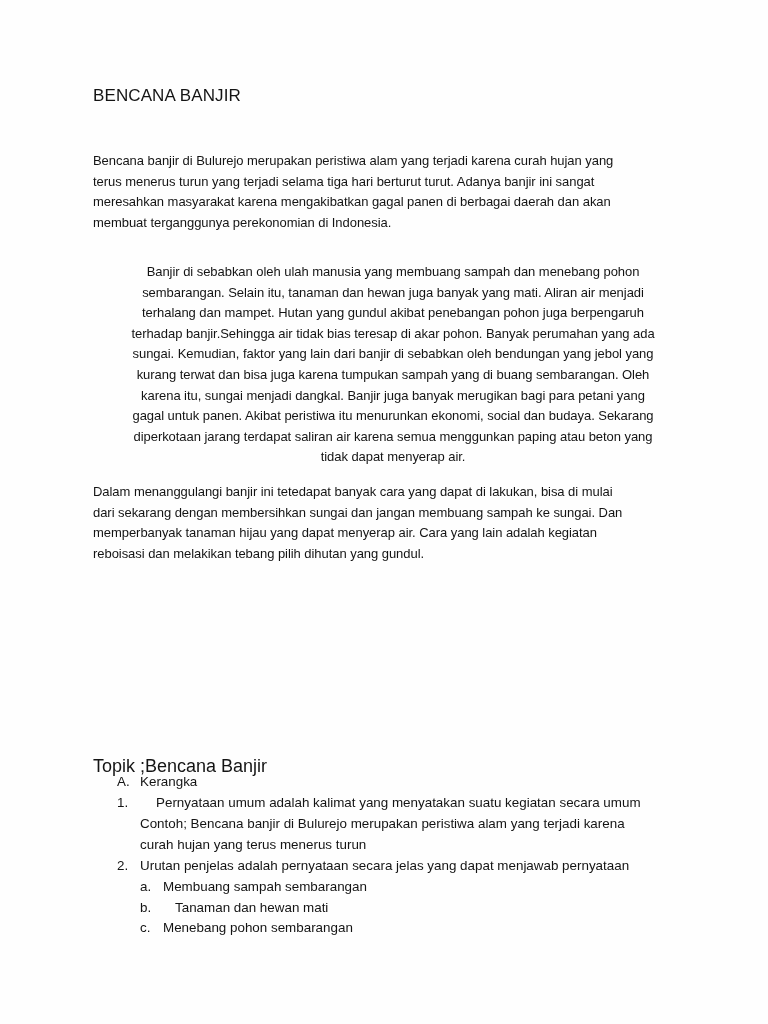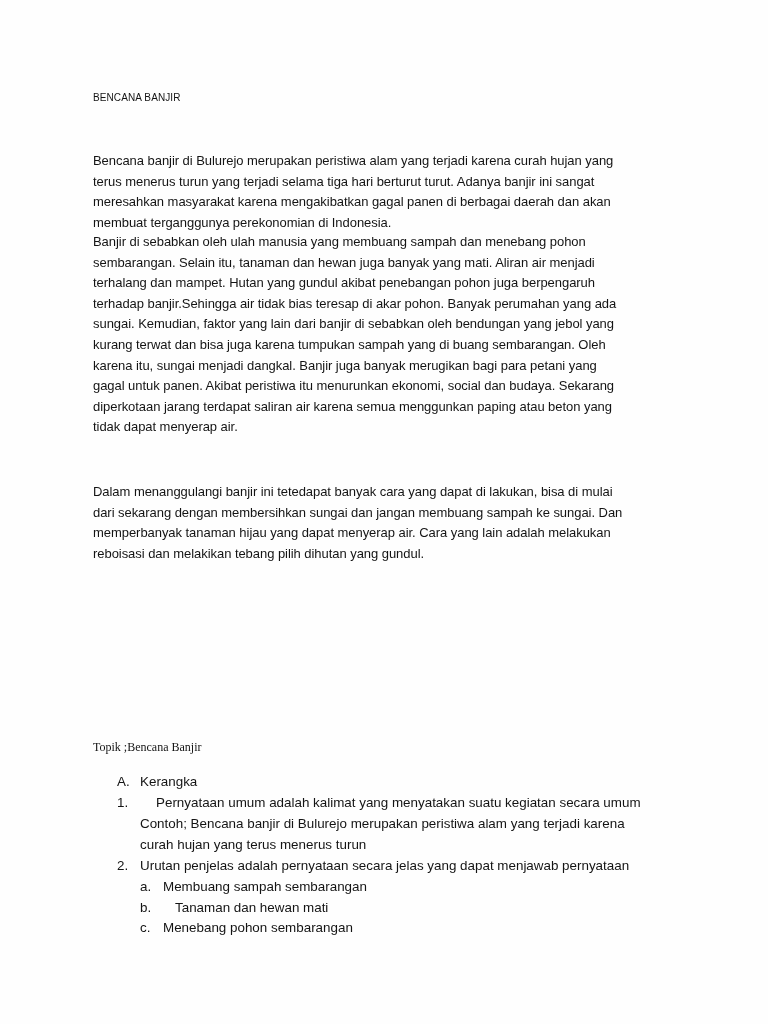--- a/index.html
+++ b/index.html
@@ -18,45 +18,44 @@
     }
     .page {
       position: absolute;
       left: 0; top: 0;
       width: 768px; height: 1024px;
       background: #fefefe;
     }
     .title {
       position: absolute;
       left: 93px;
-      top: 92px;
-      font-size: 10px;
+      top: 86px;
+      font-size: 17px;
       letter-spacing: 0.1px;
     }
     .para {
       position: absolute;
       left: 93px;
       width: 600px;
       line-height: 20.6px;
       font-size: 13px;
       letter-spacing: -0.05px;
     }
     .para .line {
       display: block;
       white-space: nowrap;
     }
     #p1 { top: 151px; }
-    #p2 { top: 232px; }
+    #p2 { top: 262px; text-align: center; }
     #p3 { top: 482px; }
     .topic {
       position: absolute;
       left: 93px;
-      top: 740px;
-      font-size: 12px;
-      font-family: Liberation Serif, serif;
+      top: 756px;
+      font-size: 18px;
     }
     .outline {
       position: absolute;
       left: 0;
       top: 772px;
       width: 768px;
     }
     .oi {
       position: absolute;
       white-space: nowrap;
@@ -94,21 +93,21 @@
     <span class="line">kurang terwat dan bisa juga karena tumpukan sampah yang di buang sembarangan. Oleh</span>
     <span class="line">karena itu, sungai menjadi dangkal. Banjir juga banyak merugikan bagi para petani yang</span>
     <span class="line">gagal untuk panen. Akibat peristiwa itu menurunkan ekonomi, social dan budaya. Sekarang</span>
     <span class="line">diperkotaan jarang terdapat saliran air karena semua menggunkan paping atau beton yang</span>
     <span class="line">tidak dapat menyerap air.</span>
   </div>
 
   <div class="para" id="p3">
     <span class="line">Dalam menanggulangi banjir ini tetedapat banyak cara yang dapat di lakukan, bisa di mulai</span>
     <span class="line">dari sekarang dengan membersihkan sungai dan jangan membuang sampah ke sungai. Dan</span>
-    <span class="line">memperbanyak tanaman hijau yang dapat menyerap air. Cara yang lain adalah melakukan</span>
+    <span class="line">memperbanyak tanaman hijau yang dapat menyerap air. Cara yang lain adalah kegiatan</span>
     <span class="line">reboisasi dan melakikan tebang pilih dihutan yang gundul.</span>
   </div>
 
   <div class="topic">Topik ;Bencana Banjir</div>
 
   <div class="outline">
 
     <div class="oi" style="top:0px;">
       <span class="marker" style="left:117px;">A.</span>
       <span class="txt" style="left:140px;">Kerangka</span>

